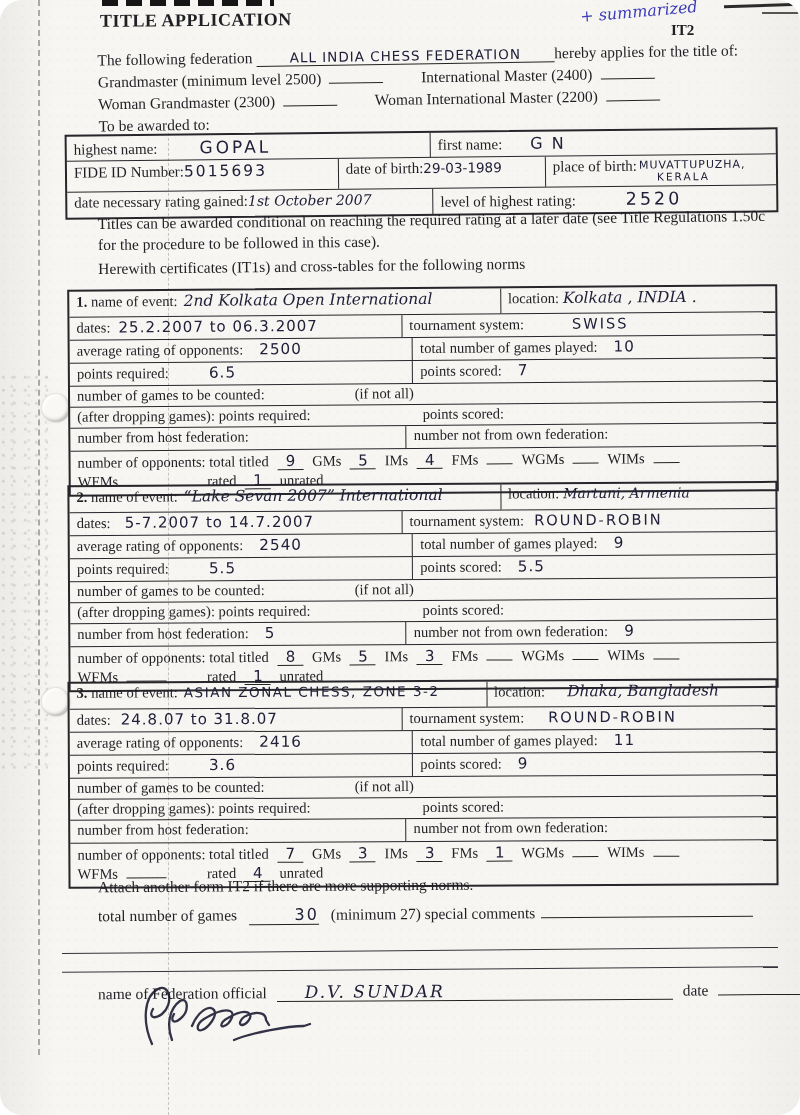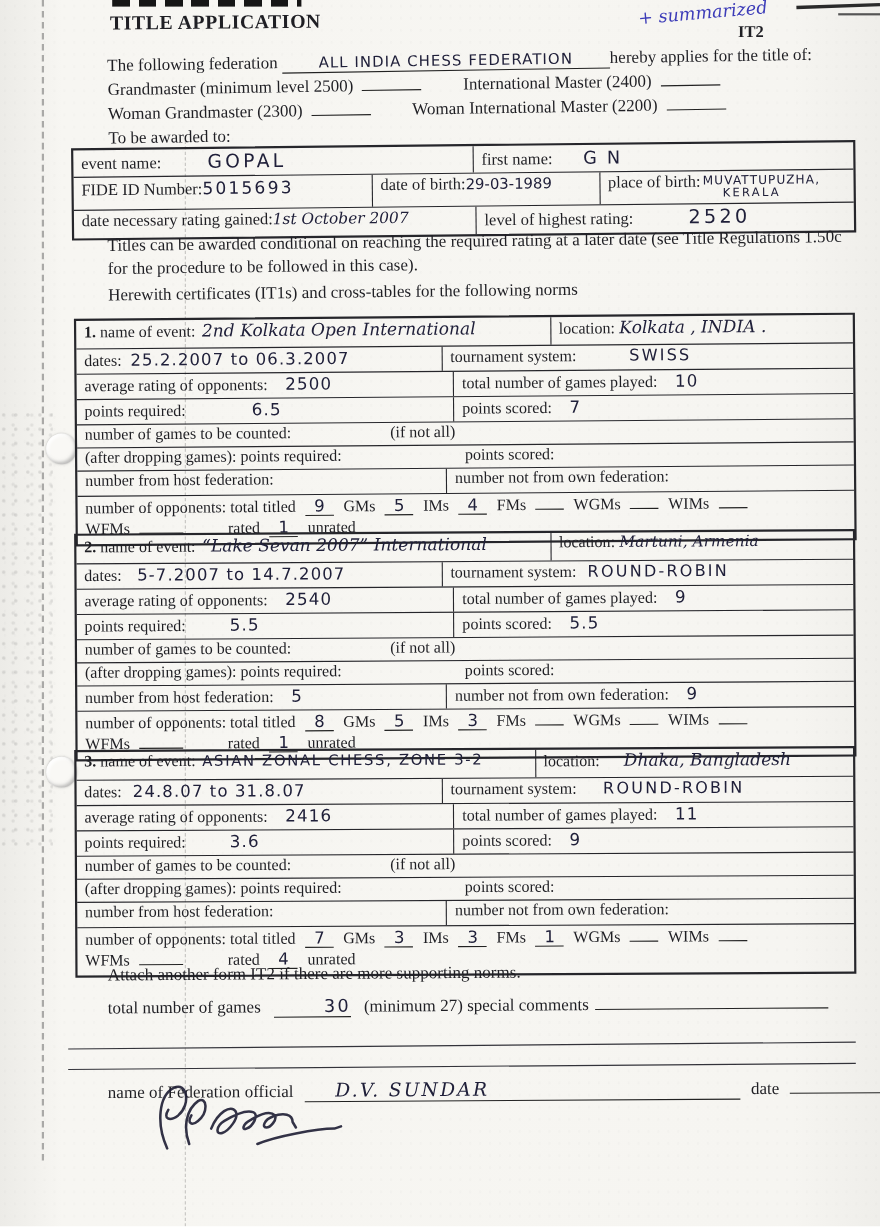--- a/index.html
+++ b/index.html
@@ -4,20 +4,21 @@
 <style>
   html,body { margin:0; padding:0; }
   .page {
     position:relative; width:800px; height:1115px; overflow:hidden;
     background:
       radial-gradient(rgba(90,90,90,0.025) 1px, transparent 1.4px),
       linear-gradient(90deg, #ecebe7, #f7f6f2 7%, #f6f5f1 90%, #efeeea);
     background-size: 9px 11px, 100% 100%;
     font-family:"Liberation Serif", serif;
     color:#1f1f24;
+    border-radius:22px;
   }
   
   .frag-tl { position:absolute; left:102px; top:0; width:172px; height:6px;
     background:repeating-linear-gradient(90deg,#161616 0 16px, transparent 16px 24px); }
   .frag-tr { position:absolute; left:724px; top:4px; width:76px; height:3px; background:#2a2a2a; transform:rotate(-2deg); }
   .frag-tr2 { position:absolute; left:762px; top:12px; width:38px; height:2px; background:#555; }
   .edge-dash { position:absolute; left:38px; top:0; height:1055px; border-left:2px dashed rgba(80,80,80,0.45); }
   .crease { position:absolute; left:168px; top:128px; height:987px; border-left:1px dashed rgba(70,70,70,0.28); }
   .hole { position:absolute; width:28px; height:28px; border-radius:50%;
     background:#f9f8f5;
@@ -111,21 +112,21 @@
     <div class="iline">
       <span>Woman Grandmaster (2300)</span><span class="blank"></span><span class="gap"></span>
       <span>Woman International Master (2200)</span><span class="blank"></span>
     </div>
     <div class="iline">To be awarded to:</div>
   </div>
 
   <div class="ptable">
     <div class="pr">
       <div class="pc" style="width:51.2%">
-        <span>event name:</span>
+        <span>highest name:</span>
         <span class="hwv" style="margin-left:42px; font-size:17px; letter-spacing:3px;text-align:right;">GOPAL</span>
       </div>
       <div class="pc" style="flex:1">
         <span>first name:</span>
         <span class="hwv" style="margin-left:28px; font-size:16px; letter-spacing:2px;">G N</span>
       </div>
     </div>
     <div class="pr" style="min-height:26px">
       <div class="pc" style="width:38.2%">
         <span>FIDE ID Number:</span>
@@ -188,21 +189,21 @@
         <span class="hwv val">2500</span>
       </div>
       <div class="nc right">
         <span>total number of games played:</span>
         <span class="hwv val">10</span>
       </div>
     </div>
     <div class="nr">
       <div class="nc w485">
         <span>points required:</span>
-        <span class="hwv val" style="margin-left:60px;">6.5</span>
+        <span class="hwv val" style="margin-left:40px;">6.5</span>
       </div>
       <div class="nc right">
         <span>points scored:</span>
         <span class="hwv val">7</span>
       </div>
     </div>
     <div class="nr" style="min-height:20px">
       <div class="nc" style="width:100%">
         <span>number of games to be counted:</span>
         <span style="display:inline-block;width:90px;"></span>

